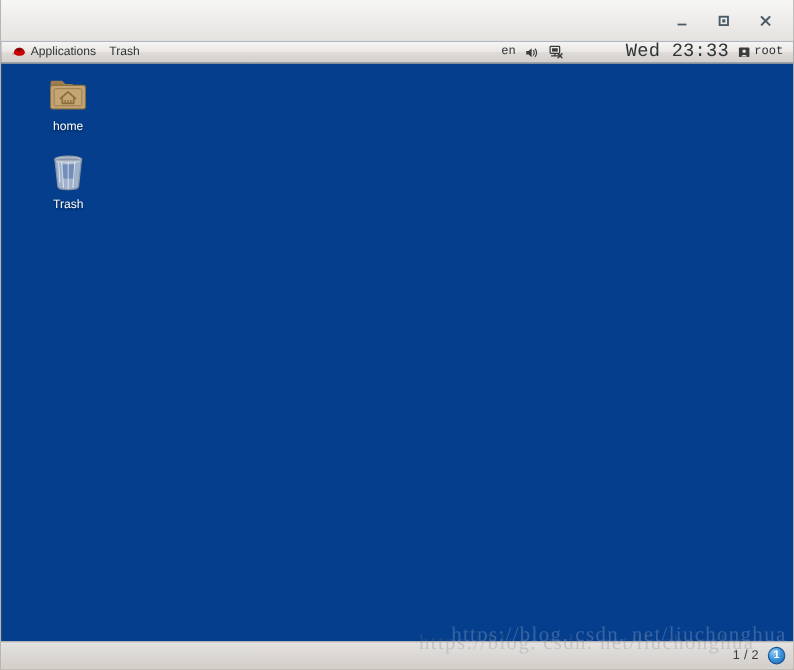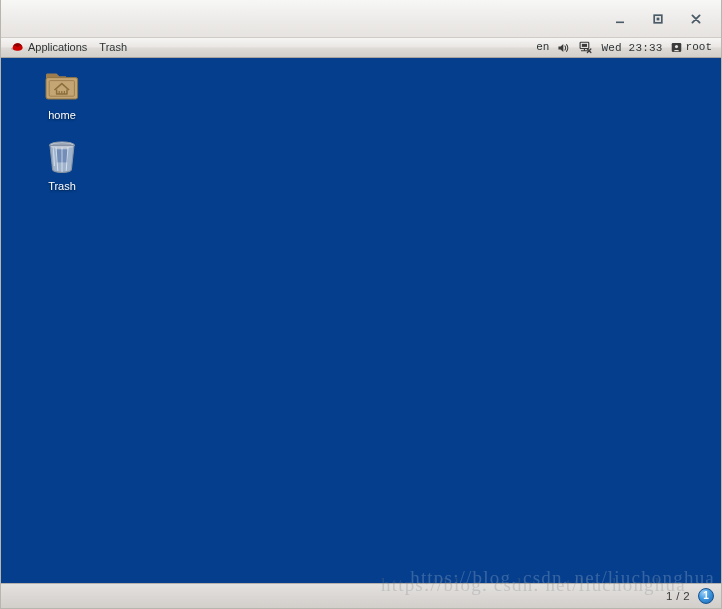--- a/index.html
+++ b/index.html
@@ -126,21 +126,21 @@
   .panel-right .panel-btn { padding: 18px 4px; font-family: Liberation Mono, monospace; }
   .panel-label { line-height: 1; }
 
   
   .rh-logo { width: 14px; height: 12px; display:block; }
 
   .vol-icon { width: 14px; height: 12px; display:block; }
   .net-icon { width: 14px; height: 13px; display:block; }
   .user-icon { width: 11px; height: 11px; display:block; }
 
-  .clock-text { font-size: 11px; letter-spacing: 0.2px; }
+  .clock-text { font-size: 17px; letter-spacing: 0.2px; margin-left: 48px; }
 
   
   .desktop-icon {
     position: absolute;
     width: 72px;
     display: flex;
     flex-direction: column;
     align-items: center;
     cursor: default;
     user-select: none;

